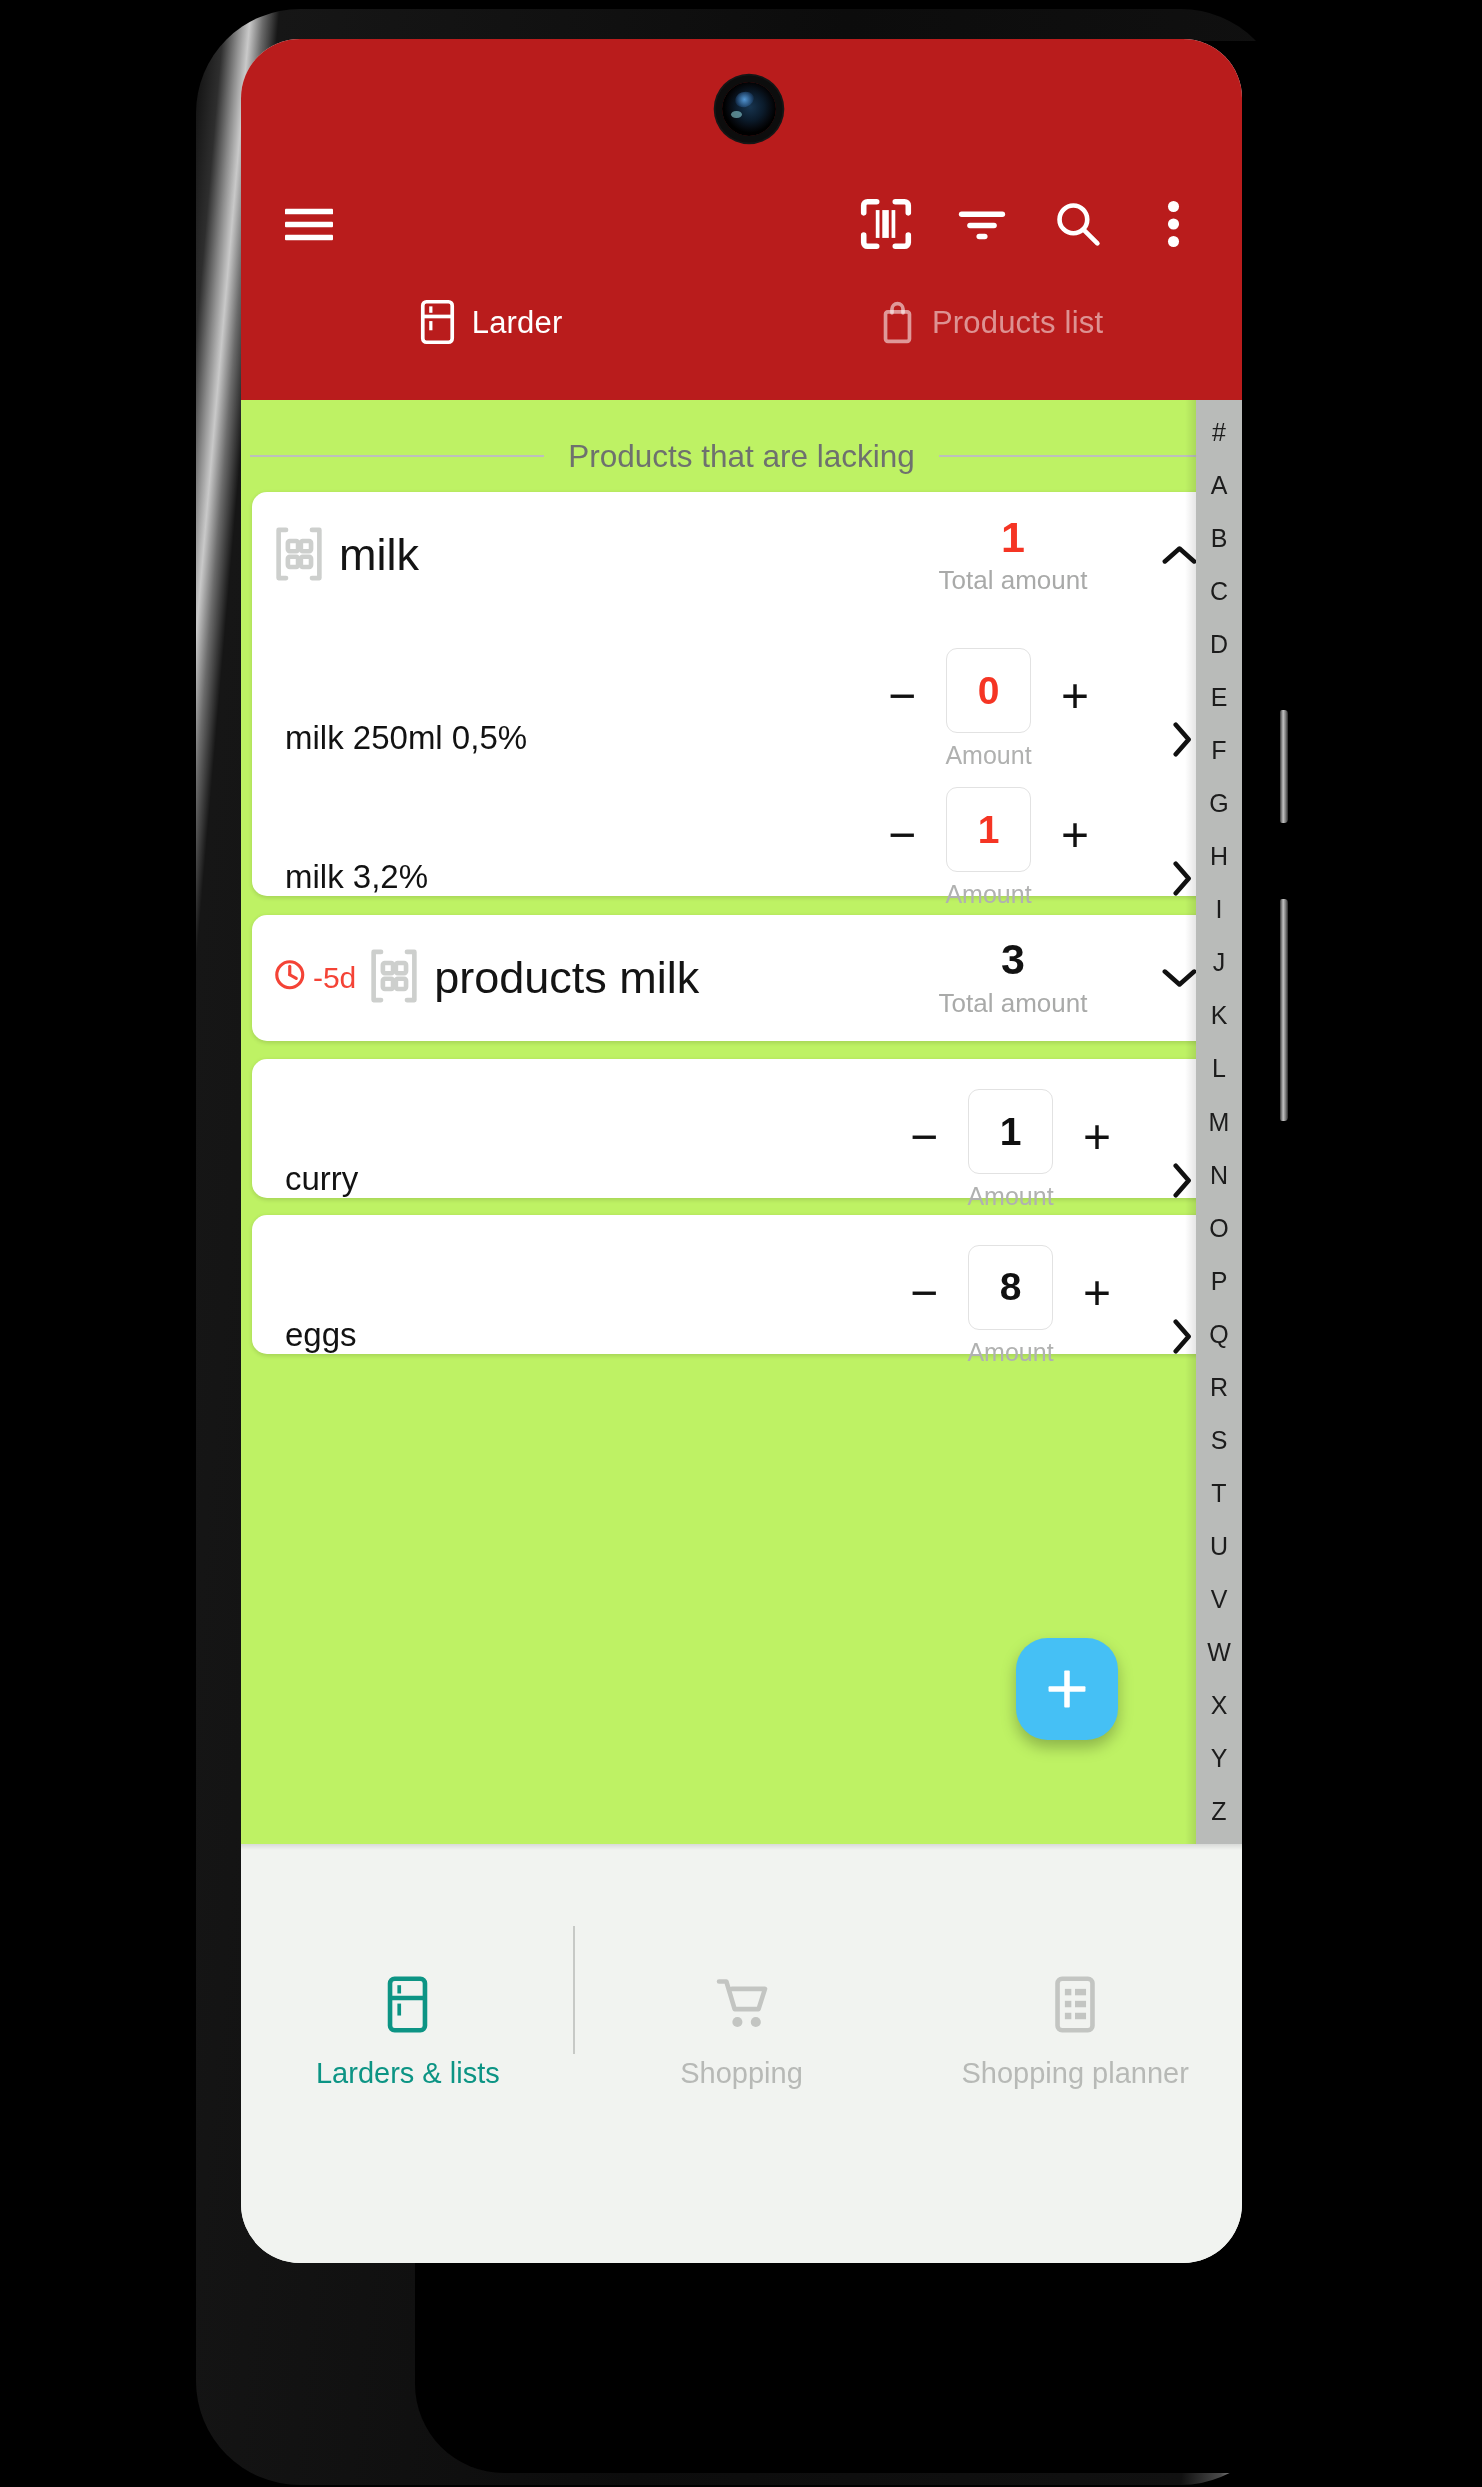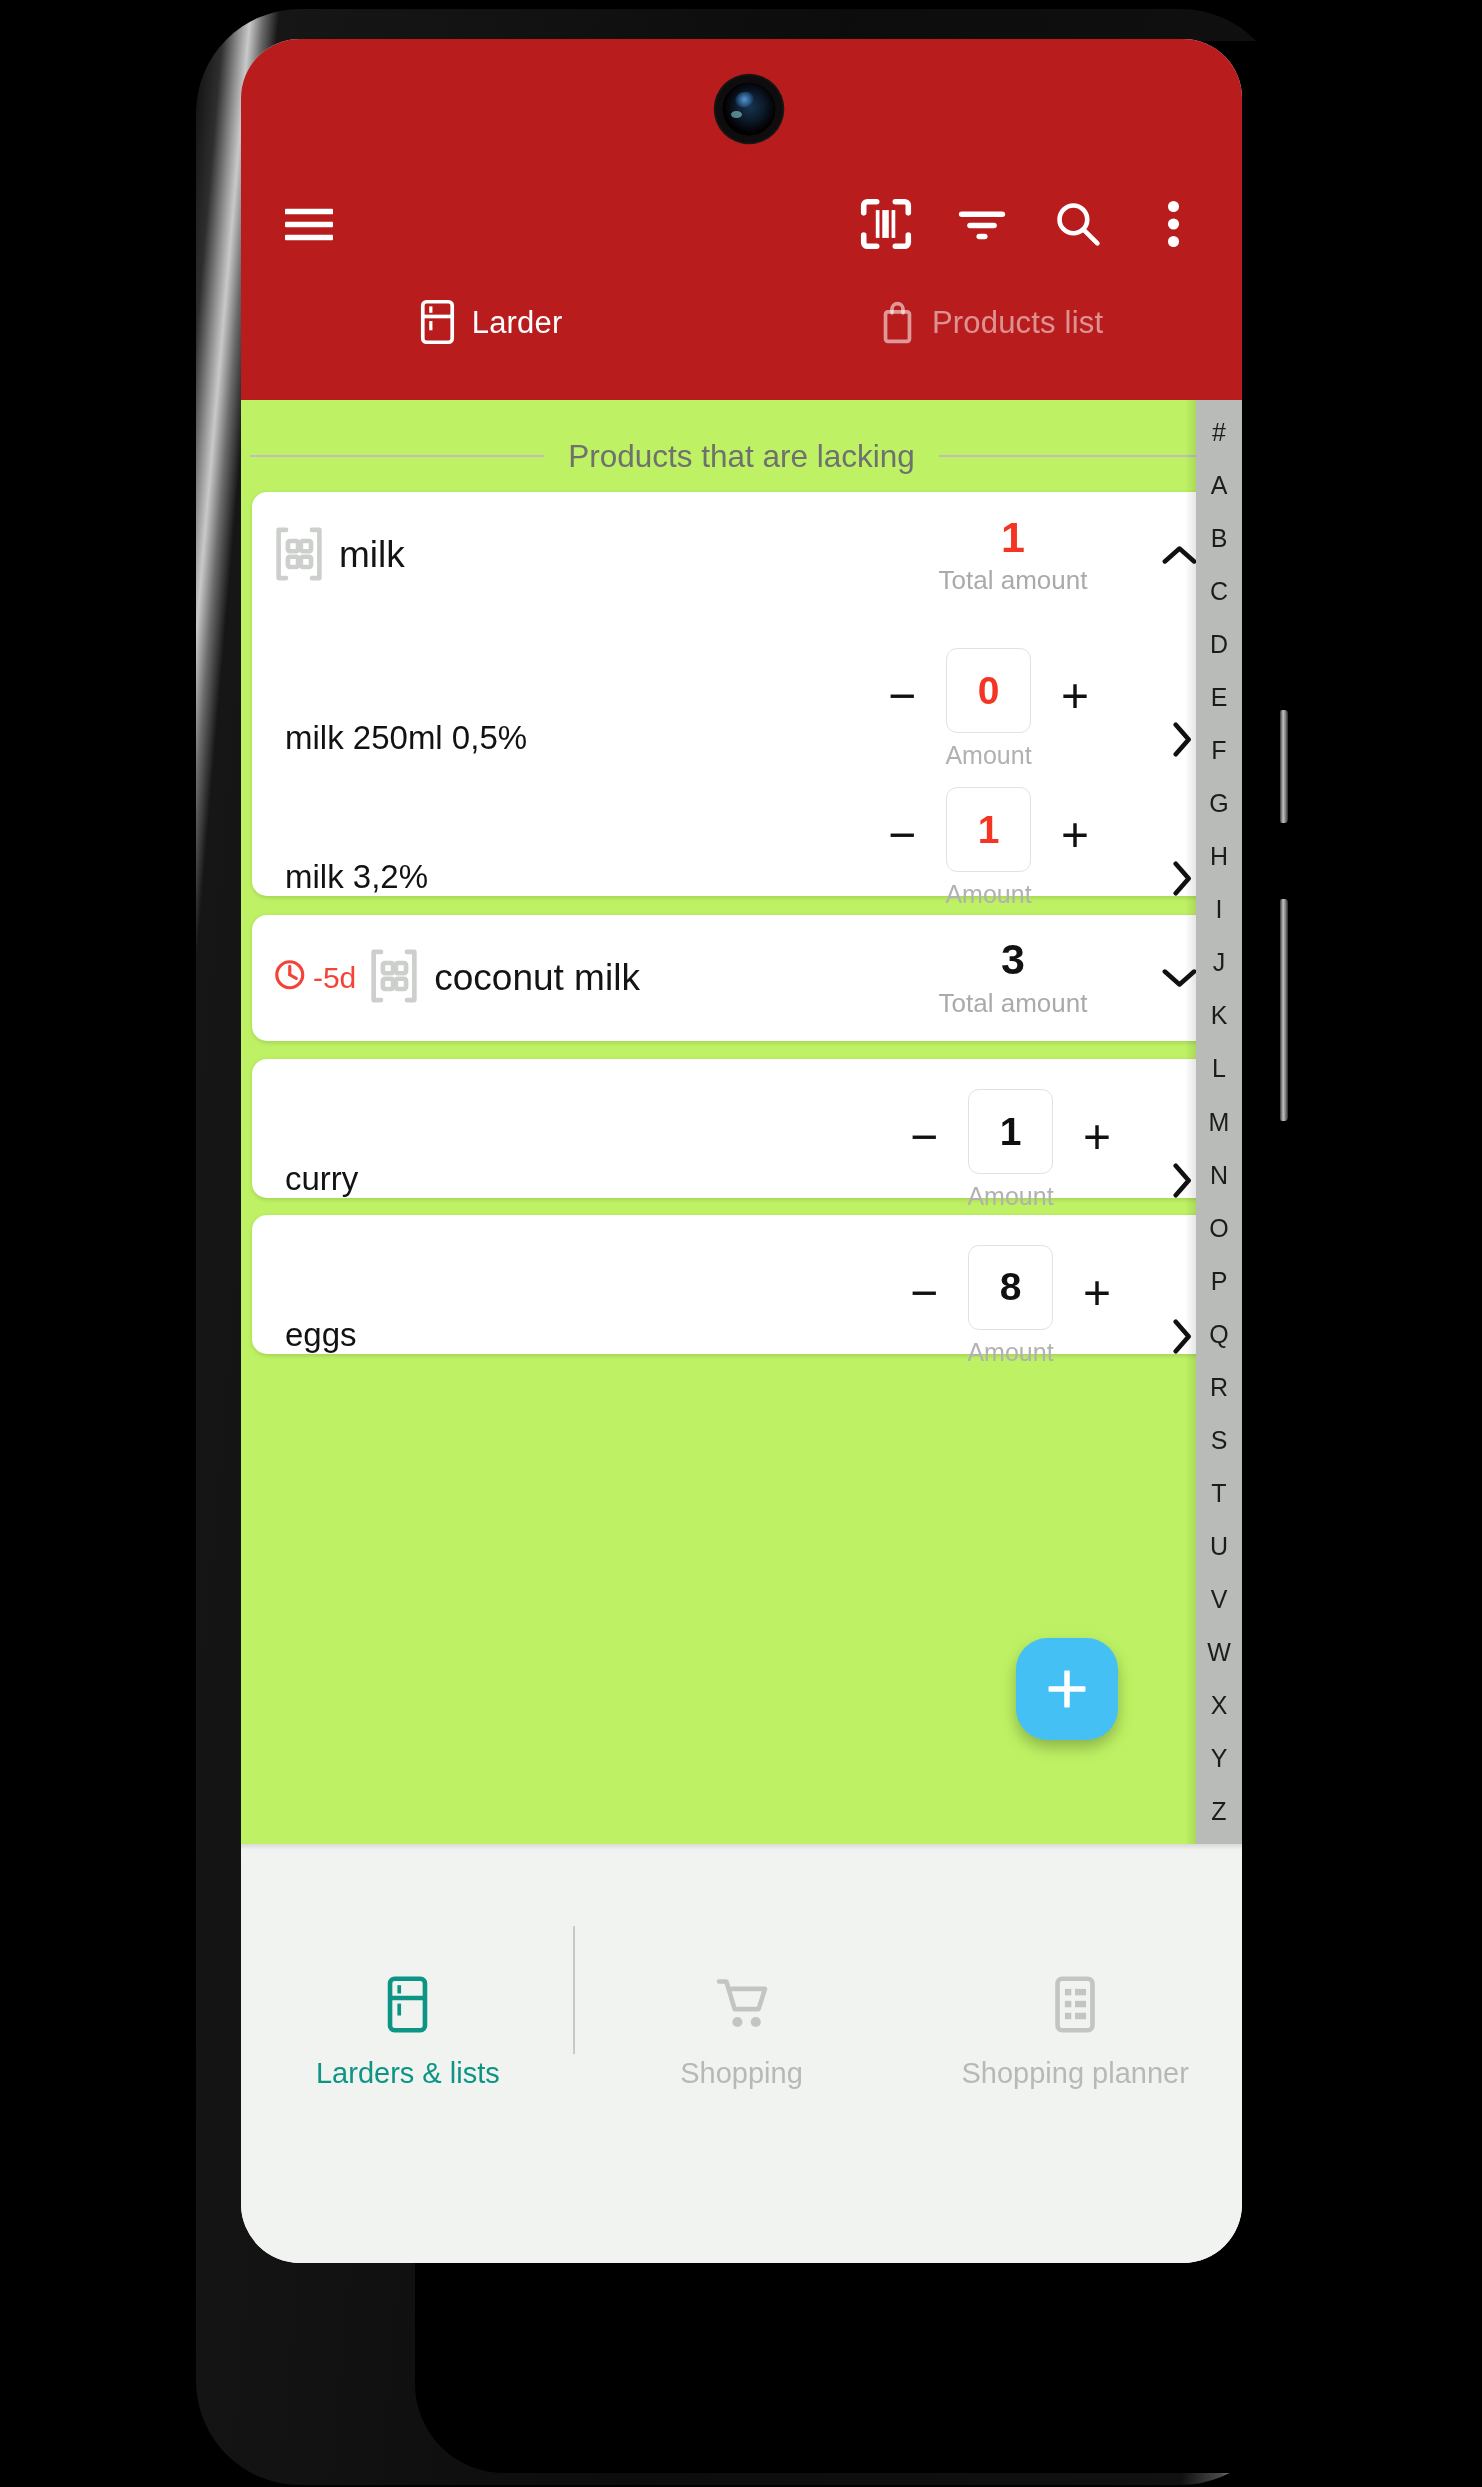--- a/index.html
+++ b/index.html
@@ -145,21 +145,21 @@
   .group-row {
     display: flex; align-items: center;
     height: 126px; padding: 0 26px 0 22px;
     cursor: pointer;
   }
   .group-row .expiry-badge {
     display: flex; align-items: center; gap: 7.4px;
     color: #f44336; font-size: 30px; margin-right: 13px;
   }
   .group-row .group-icon { margin-right: 15px; flex: 0 0 auto; }
-  .group-row .group-name { font-size: 37px; color: #141414; }
+  .group-row .group-name { font-size: 45px; color: #141414; }
   .group-row .total-block {
     margin-left: auto; margin-right: 24px;
     width: 232px; text-align: center;
   }
   .group-row .total-value { font-size: 43px; font-weight: bold; line-height: 1.05; }
   .group-row .total-value.lacking { color: #f53524; }
   .group-row .total-value.ok { color: #121212; }
   .group-row .total-label { font-size: 26px; color: #a9aaa9; margin-top: 5.6px; }
   .group-row .chevron { width: 52px; display: flex; justify-content: center; }
 
@@ -432,21 +432,21 @@
         <span class="group-icon">
           <svg width="50" height="54" viewBox="0 0 54 58" aria-hidden="true">
             <path d="M13 3H5v52h8" fill="none" stroke="#cdcfcd" stroke-width="5" stroke-linecap="round" stroke-linejoin="round"></path>
             <path d="M41 3h8v52h-8" fill="none" stroke="#cdcfcd" stroke-width="5" stroke-linecap="round" stroke-linejoin="round"></path>
             <rect x="15" y="15" width="11" height="11" rx="2" fill="none" stroke="#cdcfcd" stroke-width="5"></rect>
             <rect x="29" y="15" width="11" height="11" rx="2" fill="none" stroke="#cdcfcd" stroke-width="5"></rect>
             <rect x="15" y="32" width="11" height="11" rx="2" fill="none" stroke="#cdcfcd" stroke-width="5"></rect>
             <rect x="29" y="32" width="11" height="11" rx="2" fill="none" stroke="#cdcfcd" stroke-width="5"></rect>
           </svg>
         </span>
-        <span class="group-name">coconut milk</span>
+        <span class="group-name">products milk</span>
         <span class="total-block">
           <span class="total-value ok" style="display:block">3</span>
           <span class="total-label" style="display:block">Total amount</span>
         </span>
         <span class="chevron">
           <svg width="35" height="22" viewBox="0 0 38 24" aria-hidden="true">
             <polyline points="3,5 19,19 35,5" fill="none" stroke="#111" stroke-width="5" stroke-linecap="round" stroke-linejoin="round"></polyline>
           </svg>
         </span>
       </div>

